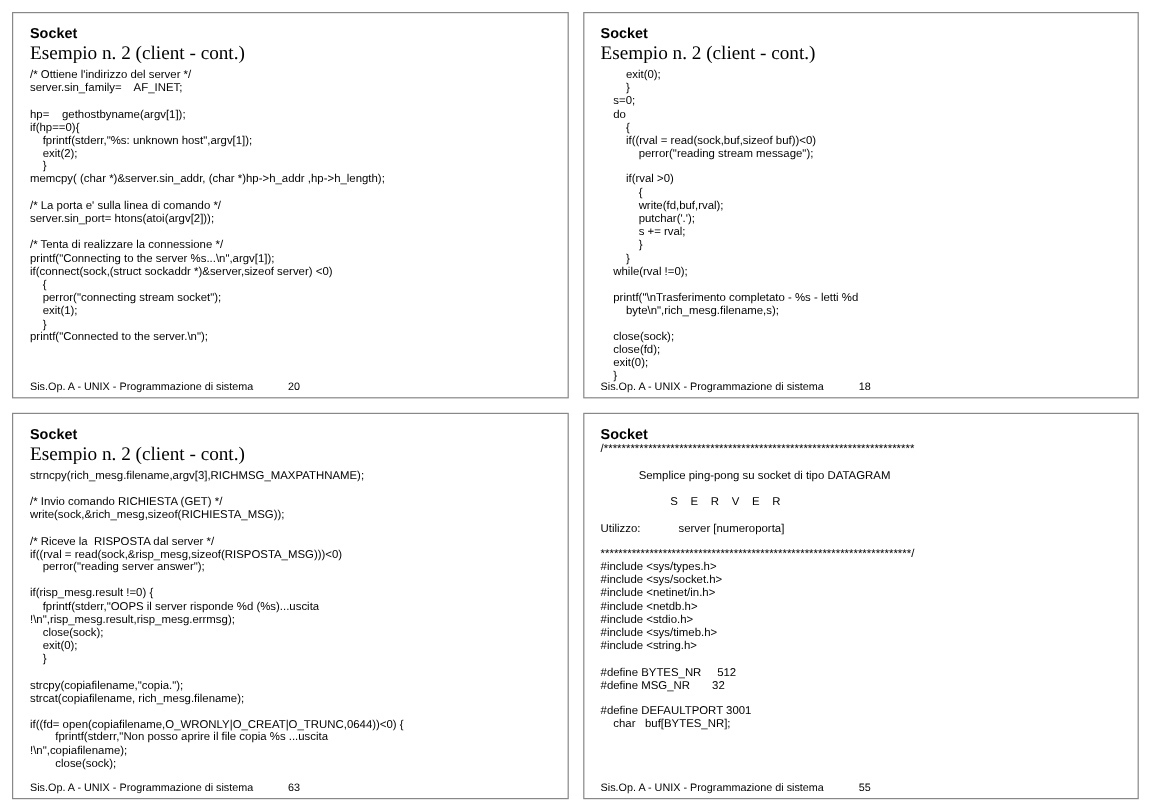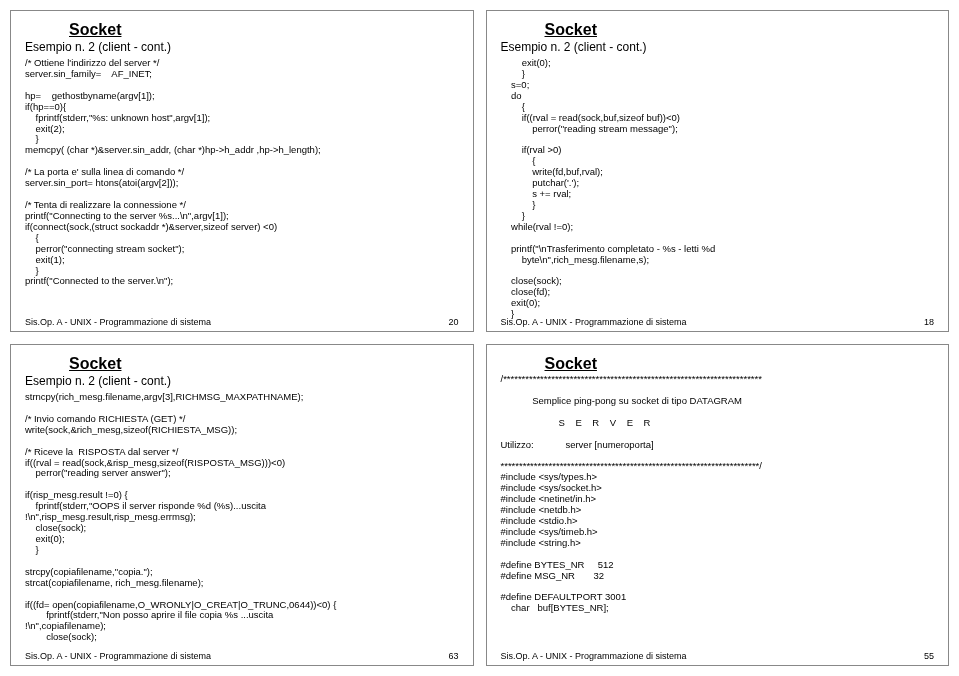--- a/index.html
+++ b/index.html
@@ -21,44 +21,42 @@
   }
   .slide {
     border: 1px solid #888;
     padding: 10px 14px 6px 14px;
     box-sizing: border-box;
     position: relative;
     overflow: hidden;
   }
   .title {
     font-weight: bold;
-    text-decoration: underline;
-    font-size: 16px;
+    font-size: 12px;
     margin-bottom: 1px;
-    margin-left: 44px;
   }
   .sub {
-    font-size: 12px;
+    font-size: 16px;
     margin-bottom: 4px;
+    font-family: Liberation Serif, serif;
   }
   pre {
     font-family: Liberation Sans, sans-serif;
     font-size: 9.5px;
     line-height: 1.15;
     margin: 0;
     white-space: pre-wrap;
   }
   .foot {
     position: absolute;
     bottom: 4px;
     left: 14px;
     right: 14px;
     font-size: 9px;
     display: flex;
-    justify-content: space-between;
     gap: 29px;
   }
 </style>
 </head>
 <body>
 
 <div class="grid">
   <div class="slide">
     <div class="title">Socket</div>
     <div class="sub">Esempio n. 2 (client - cont.)</div>

